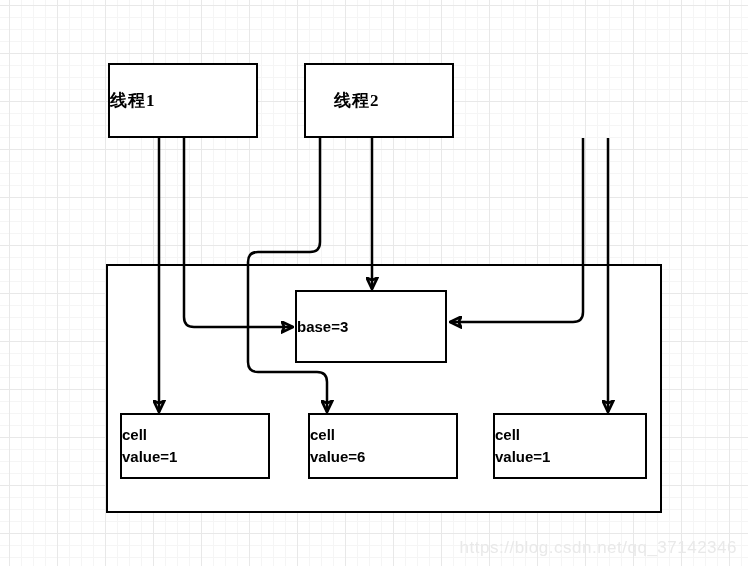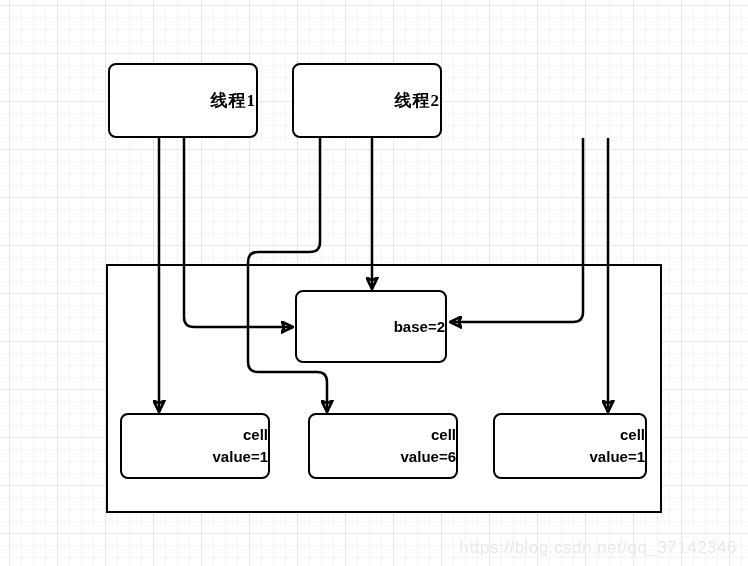--- a/index.html
+++ b/index.html
@@ -15,30 +15,30 @@
     background-image:
       linear-gradient(#e8e8e8 1px, transparent 1px),
       linear-gradient(90deg,#e8e8e8 1px, transparent 1px),
       linear-gradient(#f5f5f5 1px, transparent 1px),
       linear-gradient(90deg,#f5f5f5 1px, transparent 1px);
     background-size:48px 48px,48px 48px,12px 12px,12px 12px;
     background-position:9px 5px,9px 5px,9px 5px,9px 5px;
   }
   .box{
     position:absolute;box-sizing:border-box;
-    background:#ffffff;border:2.5px solid #000000;border-radius:8px;
-    display:flex;flex-direction:column;align-items:flex-end;justify-content:center;
+    background:#ffffff;border:2.5px solid #000000;border-radius:0;
+    display:flex;flex-direction:column;align-items:flex-start;justify-content:center;
     text-align:center;color:#000000;
   }
   .thread-box{
     width:150px;height:75px;top:63px;
     font-family:"Liberation Serif","DejaVu Serif",serif;
     font-weight:700;font-size:17px;letter-spacing:1px;
   }
-  #thread1{left:108px;} #thread2{left:292px;} #thread3{left:507px;}
+  #thread1{left:108px;} #thread2{left:304px;padding-left:28px;} #thread3{left:507px;}
   .container-box{
     position:absolute;box-sizing:border-box;left:106px;top:264px;width:556px;height:249px;
     background:#ffffff;border:2.5px solid #000000;border-radius:0;
   }
   .base-box{
     left:295px;top:290px;width:152px;height:73px;
     font-weight:700;font-size:15px;
   }
   .cell-box{
     top:413px;height:66px;font-weight:700;font-size:15px;line-height:1.5;
@@ -76,21 +76,21 @@
   </svg>
 
   <div class="box thread-box" id="thread1">
     <span>线程1</span>
   </div>
   <div class="box thread-box" id="thread2">
     <span>线程2</span>
   </div>
 
   <div class="box base-box">
-    <span>base=2</span>
+    <span>base=3</span>
   </div>
 
   <div class="box cell-box" id="cell1">
     <span>cell</span>
     <span>value=1</span>
   </div>
   <div class="box cell-box" id="cell2">
     <span>cell</span>
     <span>value=6</span>
   </div>

